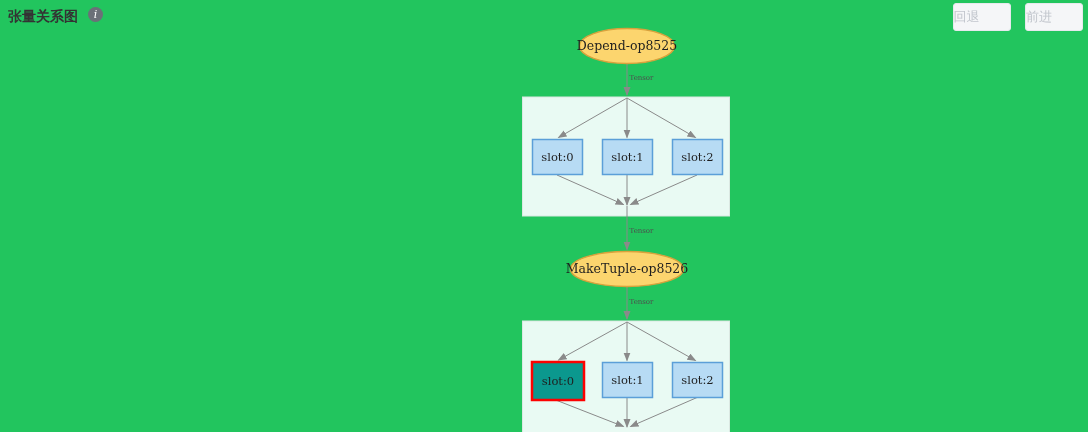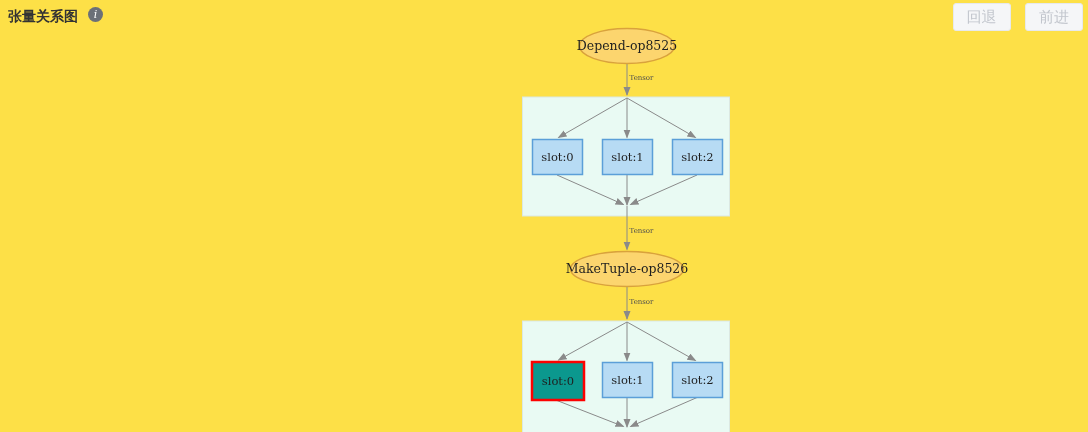--- a/index.html
+++ b/index.html
@@ -1,21 +1,21 @@
 <!DOCTYPE html>
 <html><head>
 <meta charset="utf-8">
 <style>
   html,body{margin:0;padding:0;}
   body{font-family:"Liberation Sans",sans-serif;}
   .page{
     position:relative;
     width:1088px;
     height:432px;
-    background:#fde047;
+    background:#22c55e;
     overflow:hidden;
   }
   .header{
     position:absolute;
     top:0;left:0;right:0;
     height:36px;
   }
   .page-title{
     position:absolute;
     left:8px;top:8px;
@@ -38,26 +38,25 @@
     display:inline-block;
   }
   .btn-group{
     position:absolute;
     right:5px;top:3px;
   }
   .nav-btn{
     display:inline-block;
     width:58px;height:28px;
     line-height:26px;
-    text-align:center;
     background:#f5f6f8;
     border:1px solid #e7e9ed;
     border-radius:3px;
     color:#c2c6cd;
-    font-size:15px;
+    font-size:13px;
     margin-left:10px;
     box-sizing:border-box;
     cursor:default;
     user-select:none;
   }
   svg text{
     font-family:"DejaVu Serif","Liberation Serif",serif;
     fill:#1f1f1f;
   }
   svg .node-label{font-size:12.5px;}

